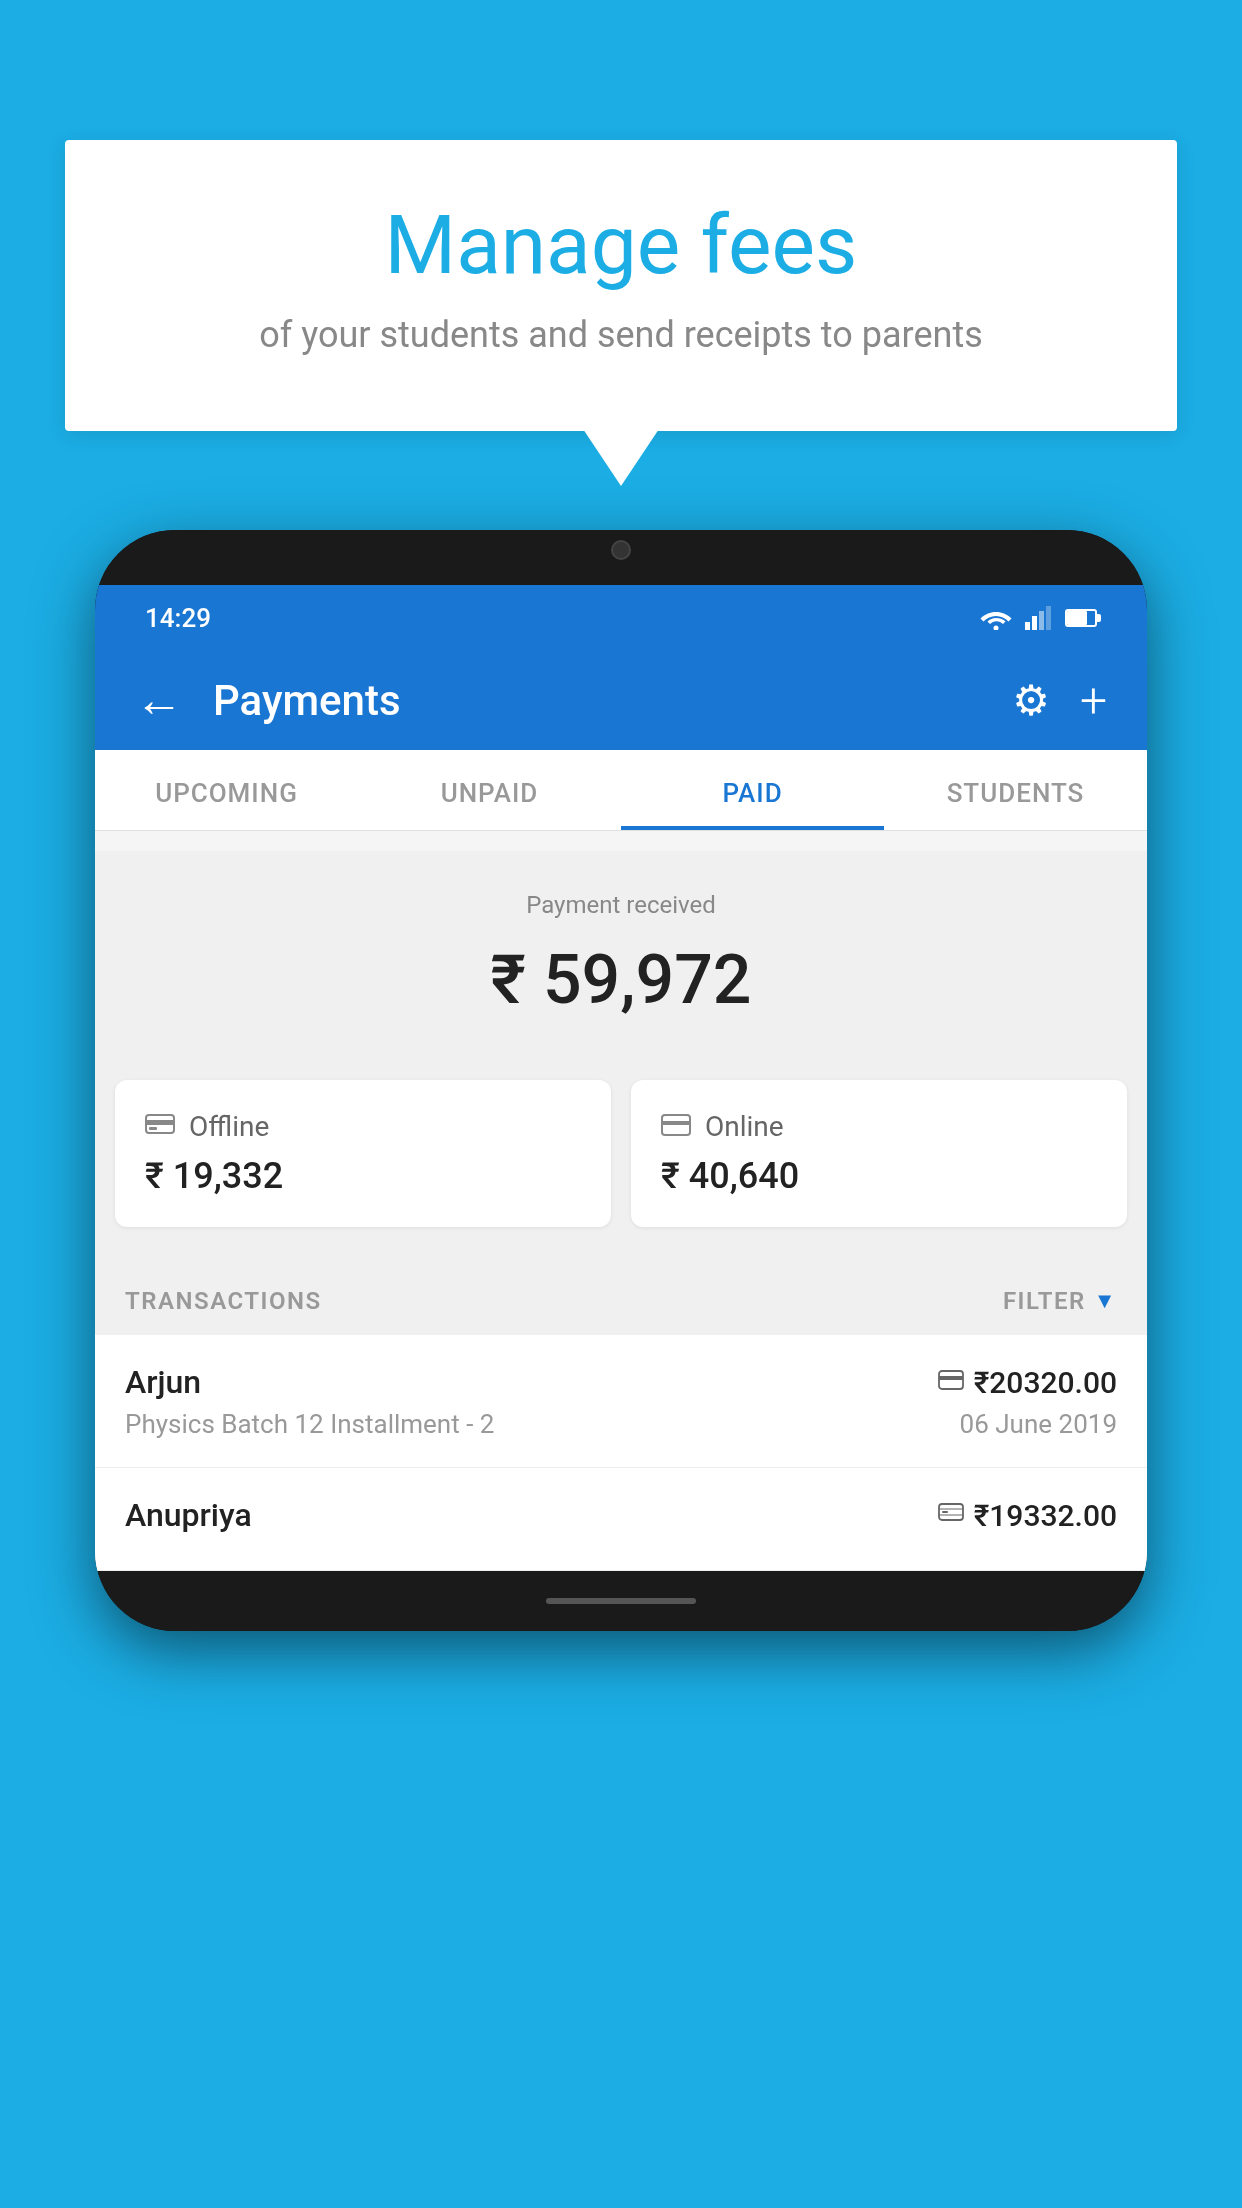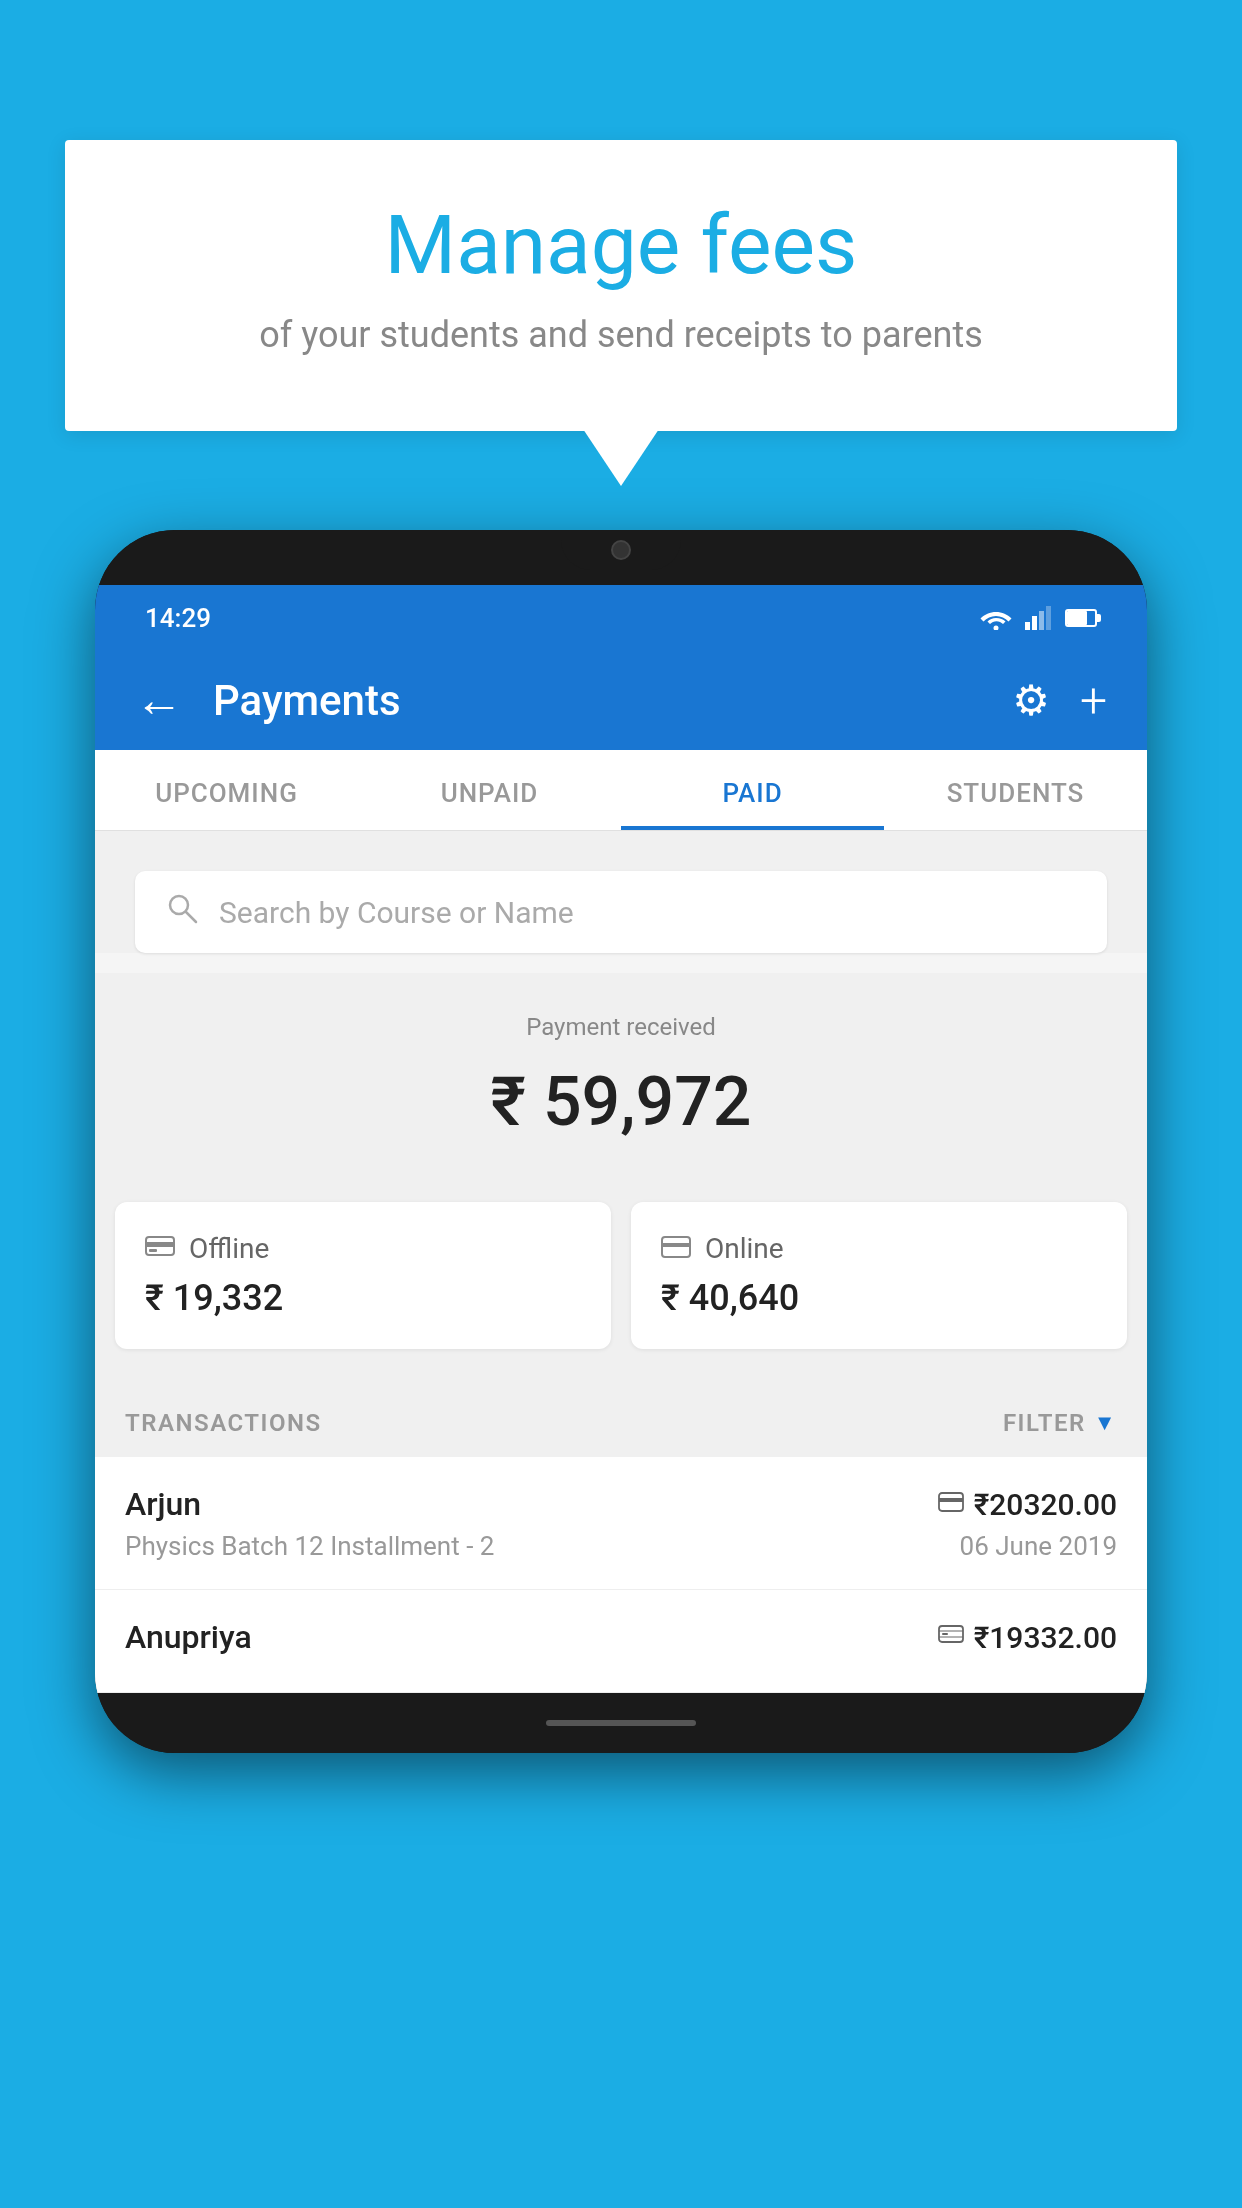--- a/index.html
+++ b/index.html
@@ -475,31 +475,20 @@
           <span>UNPAID</span>
         </div>
         <div class="tab-item active">
           <span>PAID</span>
         </div>
         <div class="tab-item">
           <span>STUDENTS</span>
         </div>
       </div>
 
-      <div style="background:#f0f0f0; padding: 20px 20px 0;">
-        <div class="search-container">
-          <span class="search-icon-wrap">
-            <svg width="34" height="34" viewBox="0 0 34 34" fill="none">
-              <circle cx="14" cy="14" r="9" stroke="#aaa" stroke-width="2.5" fill="none"></circle>
-              <line x1="21" y1="21" x2="31" y2="31" stroke="#aaa" stroke-width="2.5" stroke-linecap="round"></line>
-            </svg>
-          </span>
-          <span class="search-placeholder">Search by Course or Name</span>
-        </div>
-      </div>
 
       <div class="payment-summary">
         <div class="payment-received-label">Payment received</div>
         <div class="payment-amount">₹ 59,972</div>
       </div>
 
       <div class="payment-cards">
         <div class="payment-card">
           <div class="card-header-row">
             <span class="card-icon">

